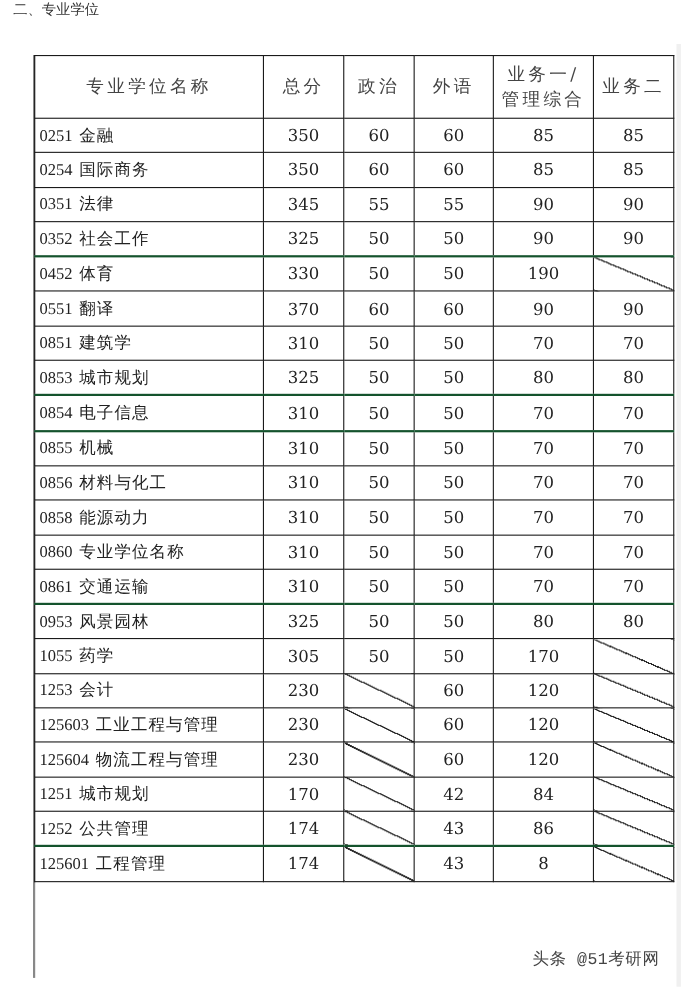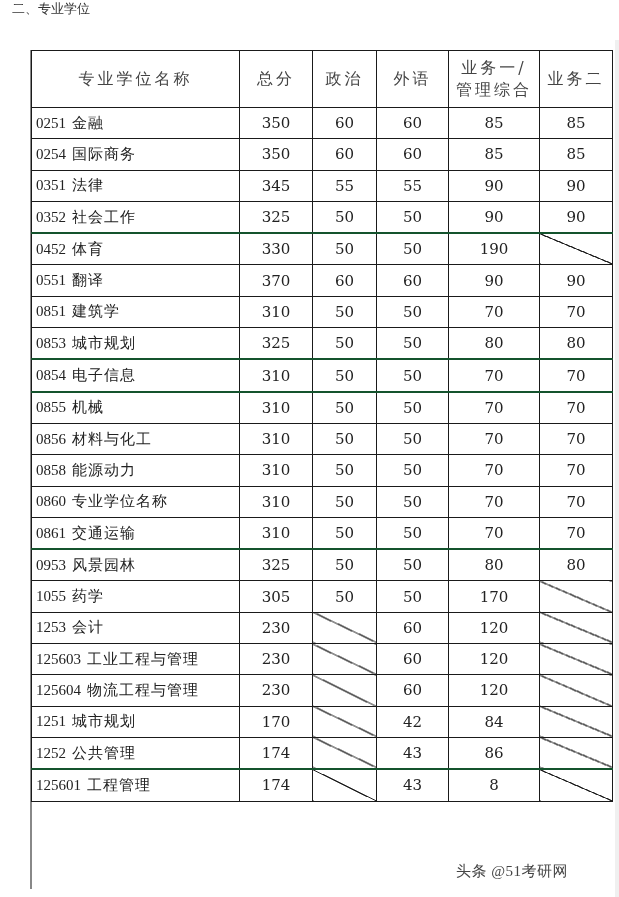--- a/index.html
+++ b/index.html
@@ -18,22 +18,22 @@
   table.scores th, table.scores td { border: 1px solid #1a1a1a; padding: 0; }
   table.scores th { height: 56px; font-weight: normal; font-size: 16px; color: #444;
                     letter-spacing: 3px; text-align: center; line-height: 22px; }
   table.scores td { height: 30.3px; font-size: 15px; text-align: center; color: #222; }
   table.scores td.name { text-align: left; padding-left: 4px; letter-spacing: 1px; white-space: nowrap; }
   table.scores td.name .code { letter-spacing: 0; margin-right: 6px; font-family: Liberation Serif, serif; }
   table.scores td.slash { background:
       linear-gradient(to top right, transparent calc(50% - 0.6px), #222 calc(50% - 0.6px), #222 calc(50% + 0.6px), transparent calc(50% + 0.6px)); }
   table.scores tr.thick-top td { border-top: 2px solid #14532d; }
   .left-border-shade { position: absolute; left: 30px; top: 50px; width: 2px; height: 839px; background: #888; }
-  .watermark { position: absolute; left: 456px; top: 862px; font-size: 15px; color: #444;
-               font-family: Liberation Serif, serif; letter-spacing: 0.5px;
+  .watermark { position: absolute; left: 484px; top: 862px; font-size: 15px; color: #444;
+               font-family: Liberation Mono, monospace; letter-spacing: 0.5px;
                text-shadow: 0 0 2px #fff, 0 0 2px #fff; background: rgba(255,255,255,0.35); }
   .scrollbar-edge { position: absolute; right: 0; top: 40px; width: 4px; height: 857px; background: #f0f0f0; }
 </style>
 </head>
 <body>
 
 <div class="section-title">二、专业学位</div>
 
 <div class="left-border-shade"></div>
 

